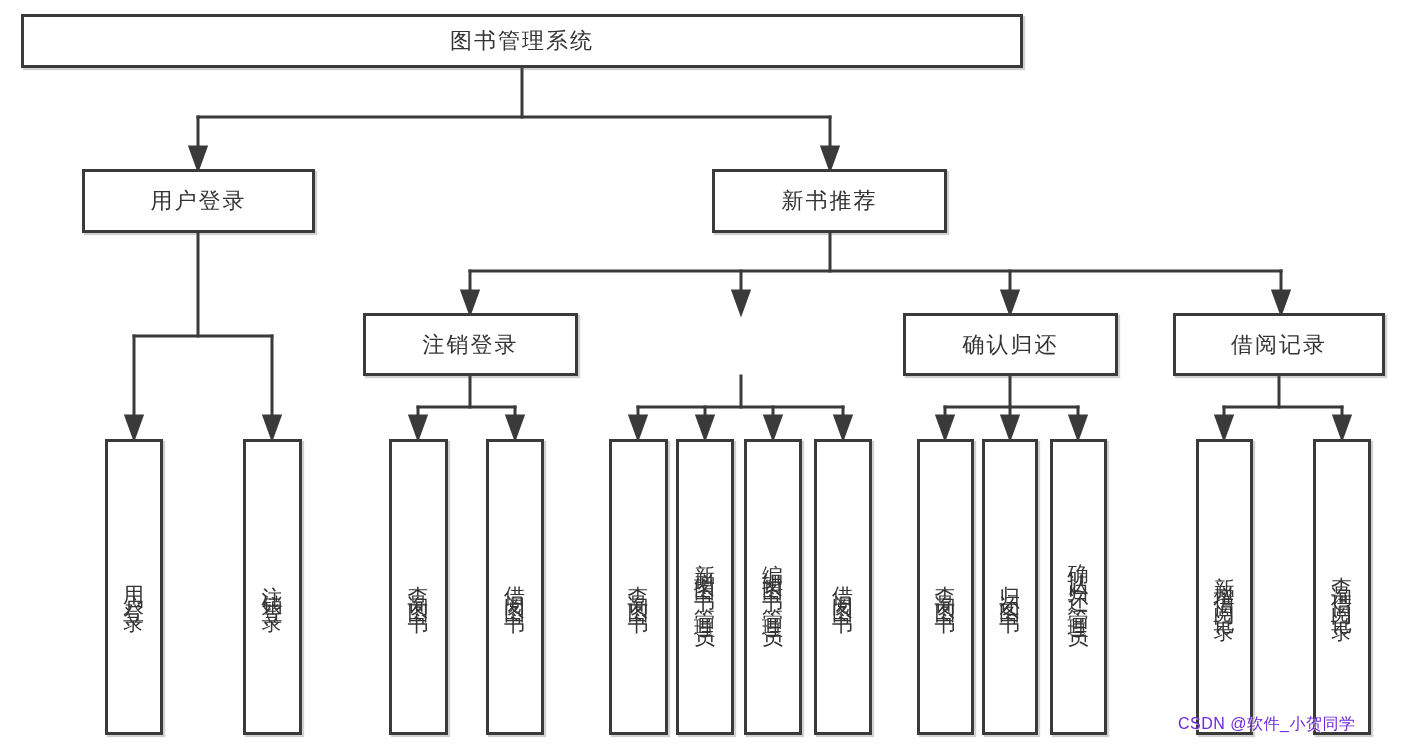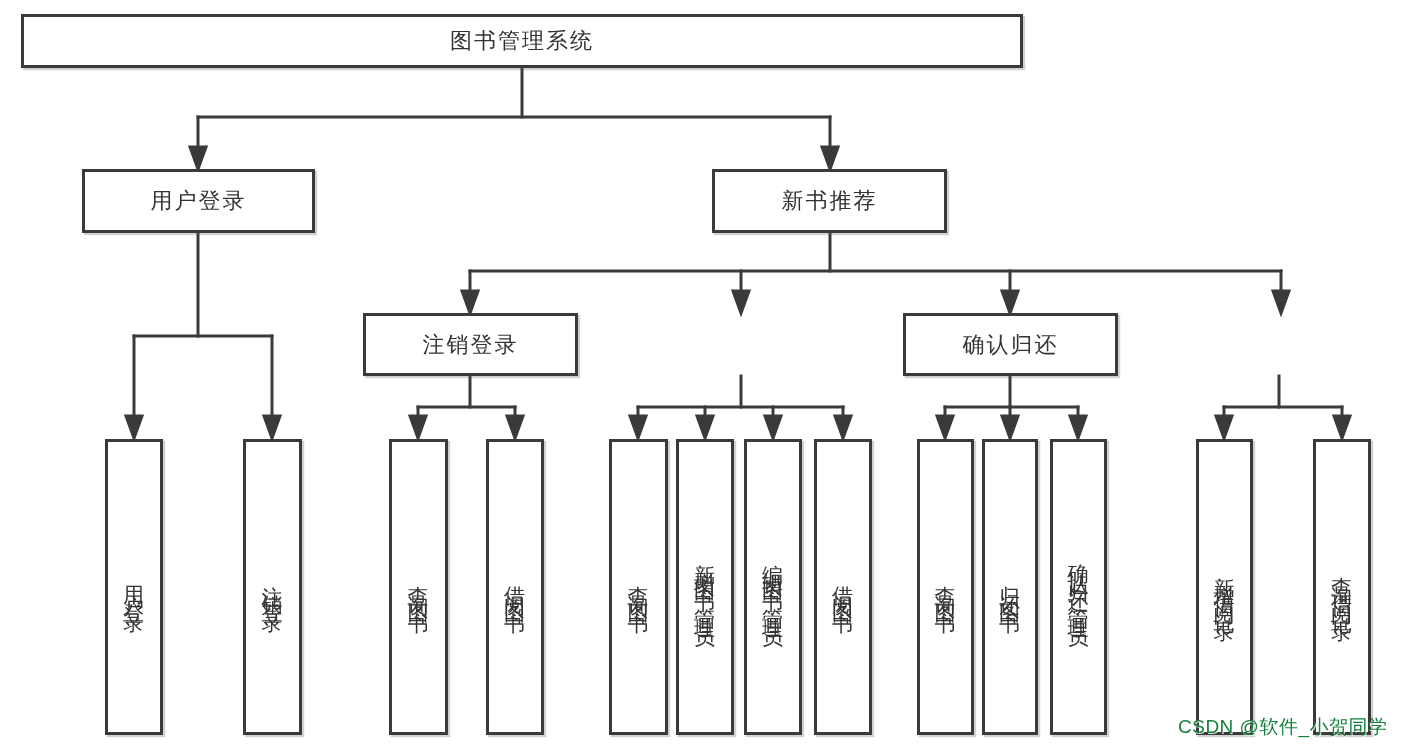--- a/index.html
+++ b/index.html
@@ -39,22 +39,22 @@
     font-size: 21px;
     line-height: 1;
     letter-spacing: 9px;
     white-space: nowrap;
   }
   .watermark {
     position: absolute;
     left: 1178px;
     top: 714px;
     width: 225px;
-    font-size: 19px;
-    color: #15803d;
+    font-size: 16px;
+    color: #6d28d9;
     text-shadow: 1px 1px 0 rgba(255,255,255,0.8);
     white-space: nowrap;
     letter-spacing: 0.5px;
   }
 </style>
 </head>
 <body>
 
 <div class="canvas">
 
@@ -132,20 +132,23 @@
   <div class="box h" style="left:712px;top:169px;width:235px;height:64px">
     <span>新书推荐</span>
   </div>
 
   <div class="box h" style="left:363px;top:313px;width:215px;height:63px">
     <span>注销登录</span>
   </div>
   <div class="box h" style="left:903px;top:313px;width:215px;height:63px">
     <span>确认归还</span>
   </div>
+  <div class="box h" style="left:1173px;top:313px;width:212px;height:63px">
+    <span>借阅记录</span>
+  </div>
 
   <div class="box v" style="left:105px;top:439px;width:58px;height:296px">
     <span>用户登录</span>
   </div>
   <div class="box v" style="left:243px;top:439px;width:59px;height:296px">
     <span>注销登录</span>
   </div>
 
   <div class="box v" style="left:389px;top:439px;width:59px;height:296px">
     <span>查询图书</span>

